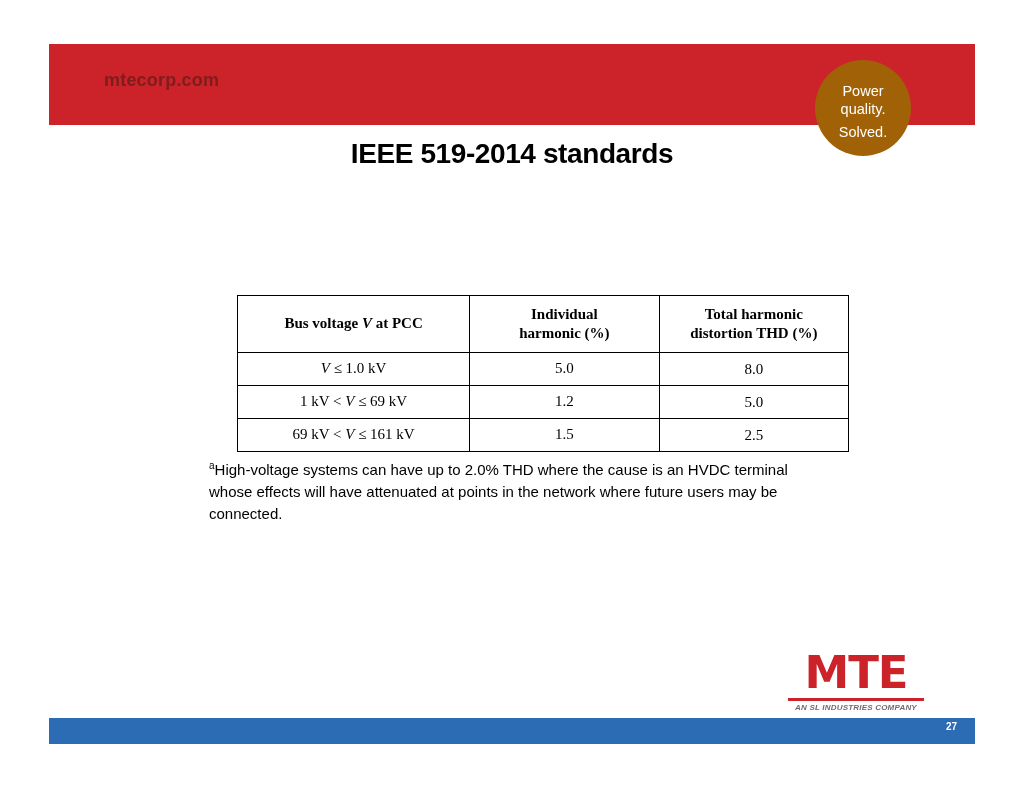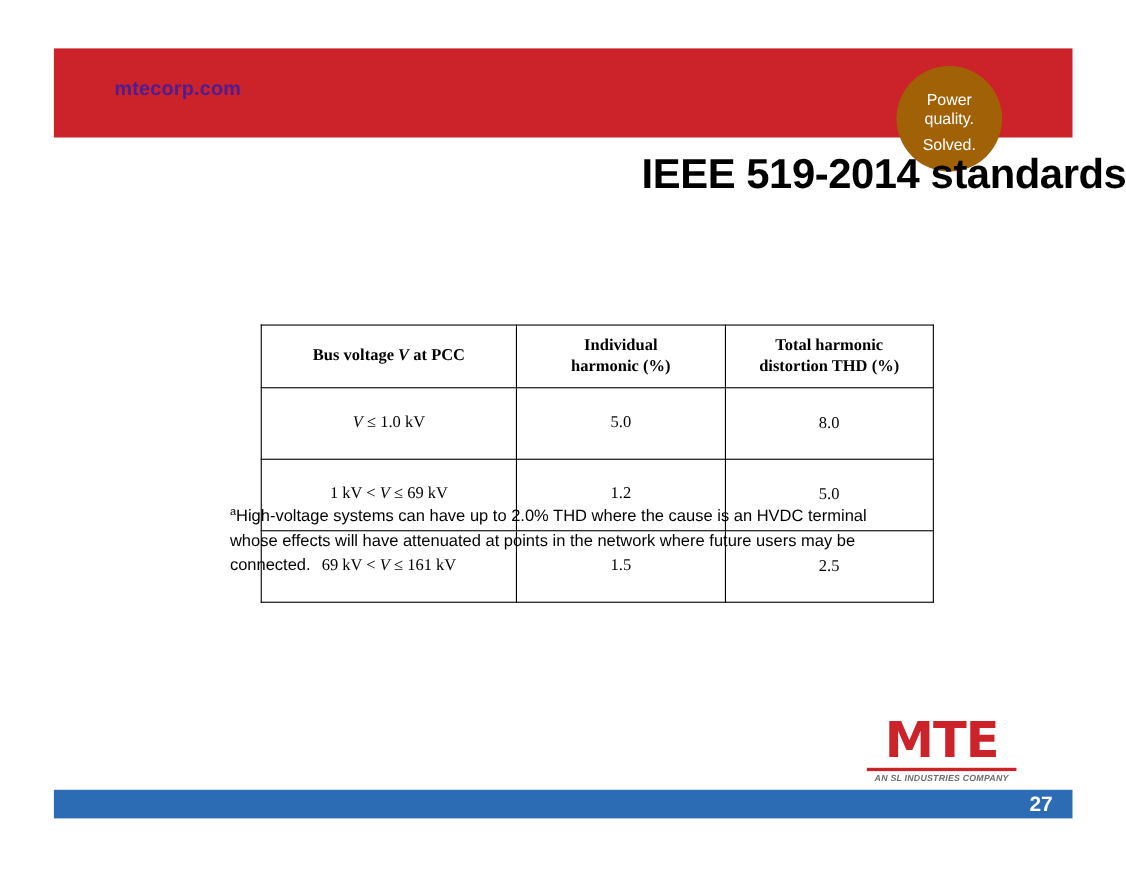--- a/index.html
+++ b/index.html
@@ -31,21 +31,21 @@
     width: 926px;
     height: 81px;
     background: #CC2229;
   }
   .site-url {
     position: absolute;
     left: 104px;
     top: 70px;
     font-size: 18px;
     font-weight: bold;
-    color: #4c1d95;
+    color: #7f1d1d;
     letter-spacing: 0.2px;
   }
 
   
   .pq-badge {
     position: absolute;
     left: 815px;
     top: 60px;
     width: 96px;
     height: 96px;
@@ -61,22 +61,22 @@
   .pq-badge .l1 { display: block; }
   .pq-badge .l2 { display: block; }
   .pq-badge .l3 { display: block; margin-top: 6px; }
 
   
   .slide-title {
     position: absolute;
     left: 0;
     top: 138px;
     width: 1024px;
-    text-align: right;
-    font-size: 38px;
+    text-align: center;
+    font-size: 28px;
     font-weight: bold;
     color: #000000;
     letter-spacing: -0.4px;
   }
 
   
   .table-caption {
     position: absolute;
     left: 209px;
     top: 263px;
@@ -97,21 +97,21 @@
     font-family: "Liberation Serif", serif;
     color: #000000;
     background: #ffffff;
     margin-left: 28px;
   }
   .limits-table th,
   .limits-table td {
     border: 1px solid #000000;
     text-align: center;
     font-size: 15px;
-    padding: 20px 4px;
+    padding: 4px 4px;
   }
   .limits-table th {
     font-weight: bold;
     padding: 9px 6px;
     line-height: 1.25;
   }
   .limits-table td {
     height: 24px;
   }
   .limits-table col.c1 { width: 38%; }
@@ -169,21 +169,21 @@
     left: 49px;
     top: 718px;
     width: 926px;
     height: 26px;
     background: #2B6CB5;
   }
   .page-number {
     position: absolute;
     right: 18px;
     top: 3px;
-    font-size: 19px;
+    font-size: 10px;
     color: #ffffff;
     font-weight: bold;
   }
 </style>
 </head>
 <body>
 
 <div class="slide">
 
   <div class="top-banner"></div>

